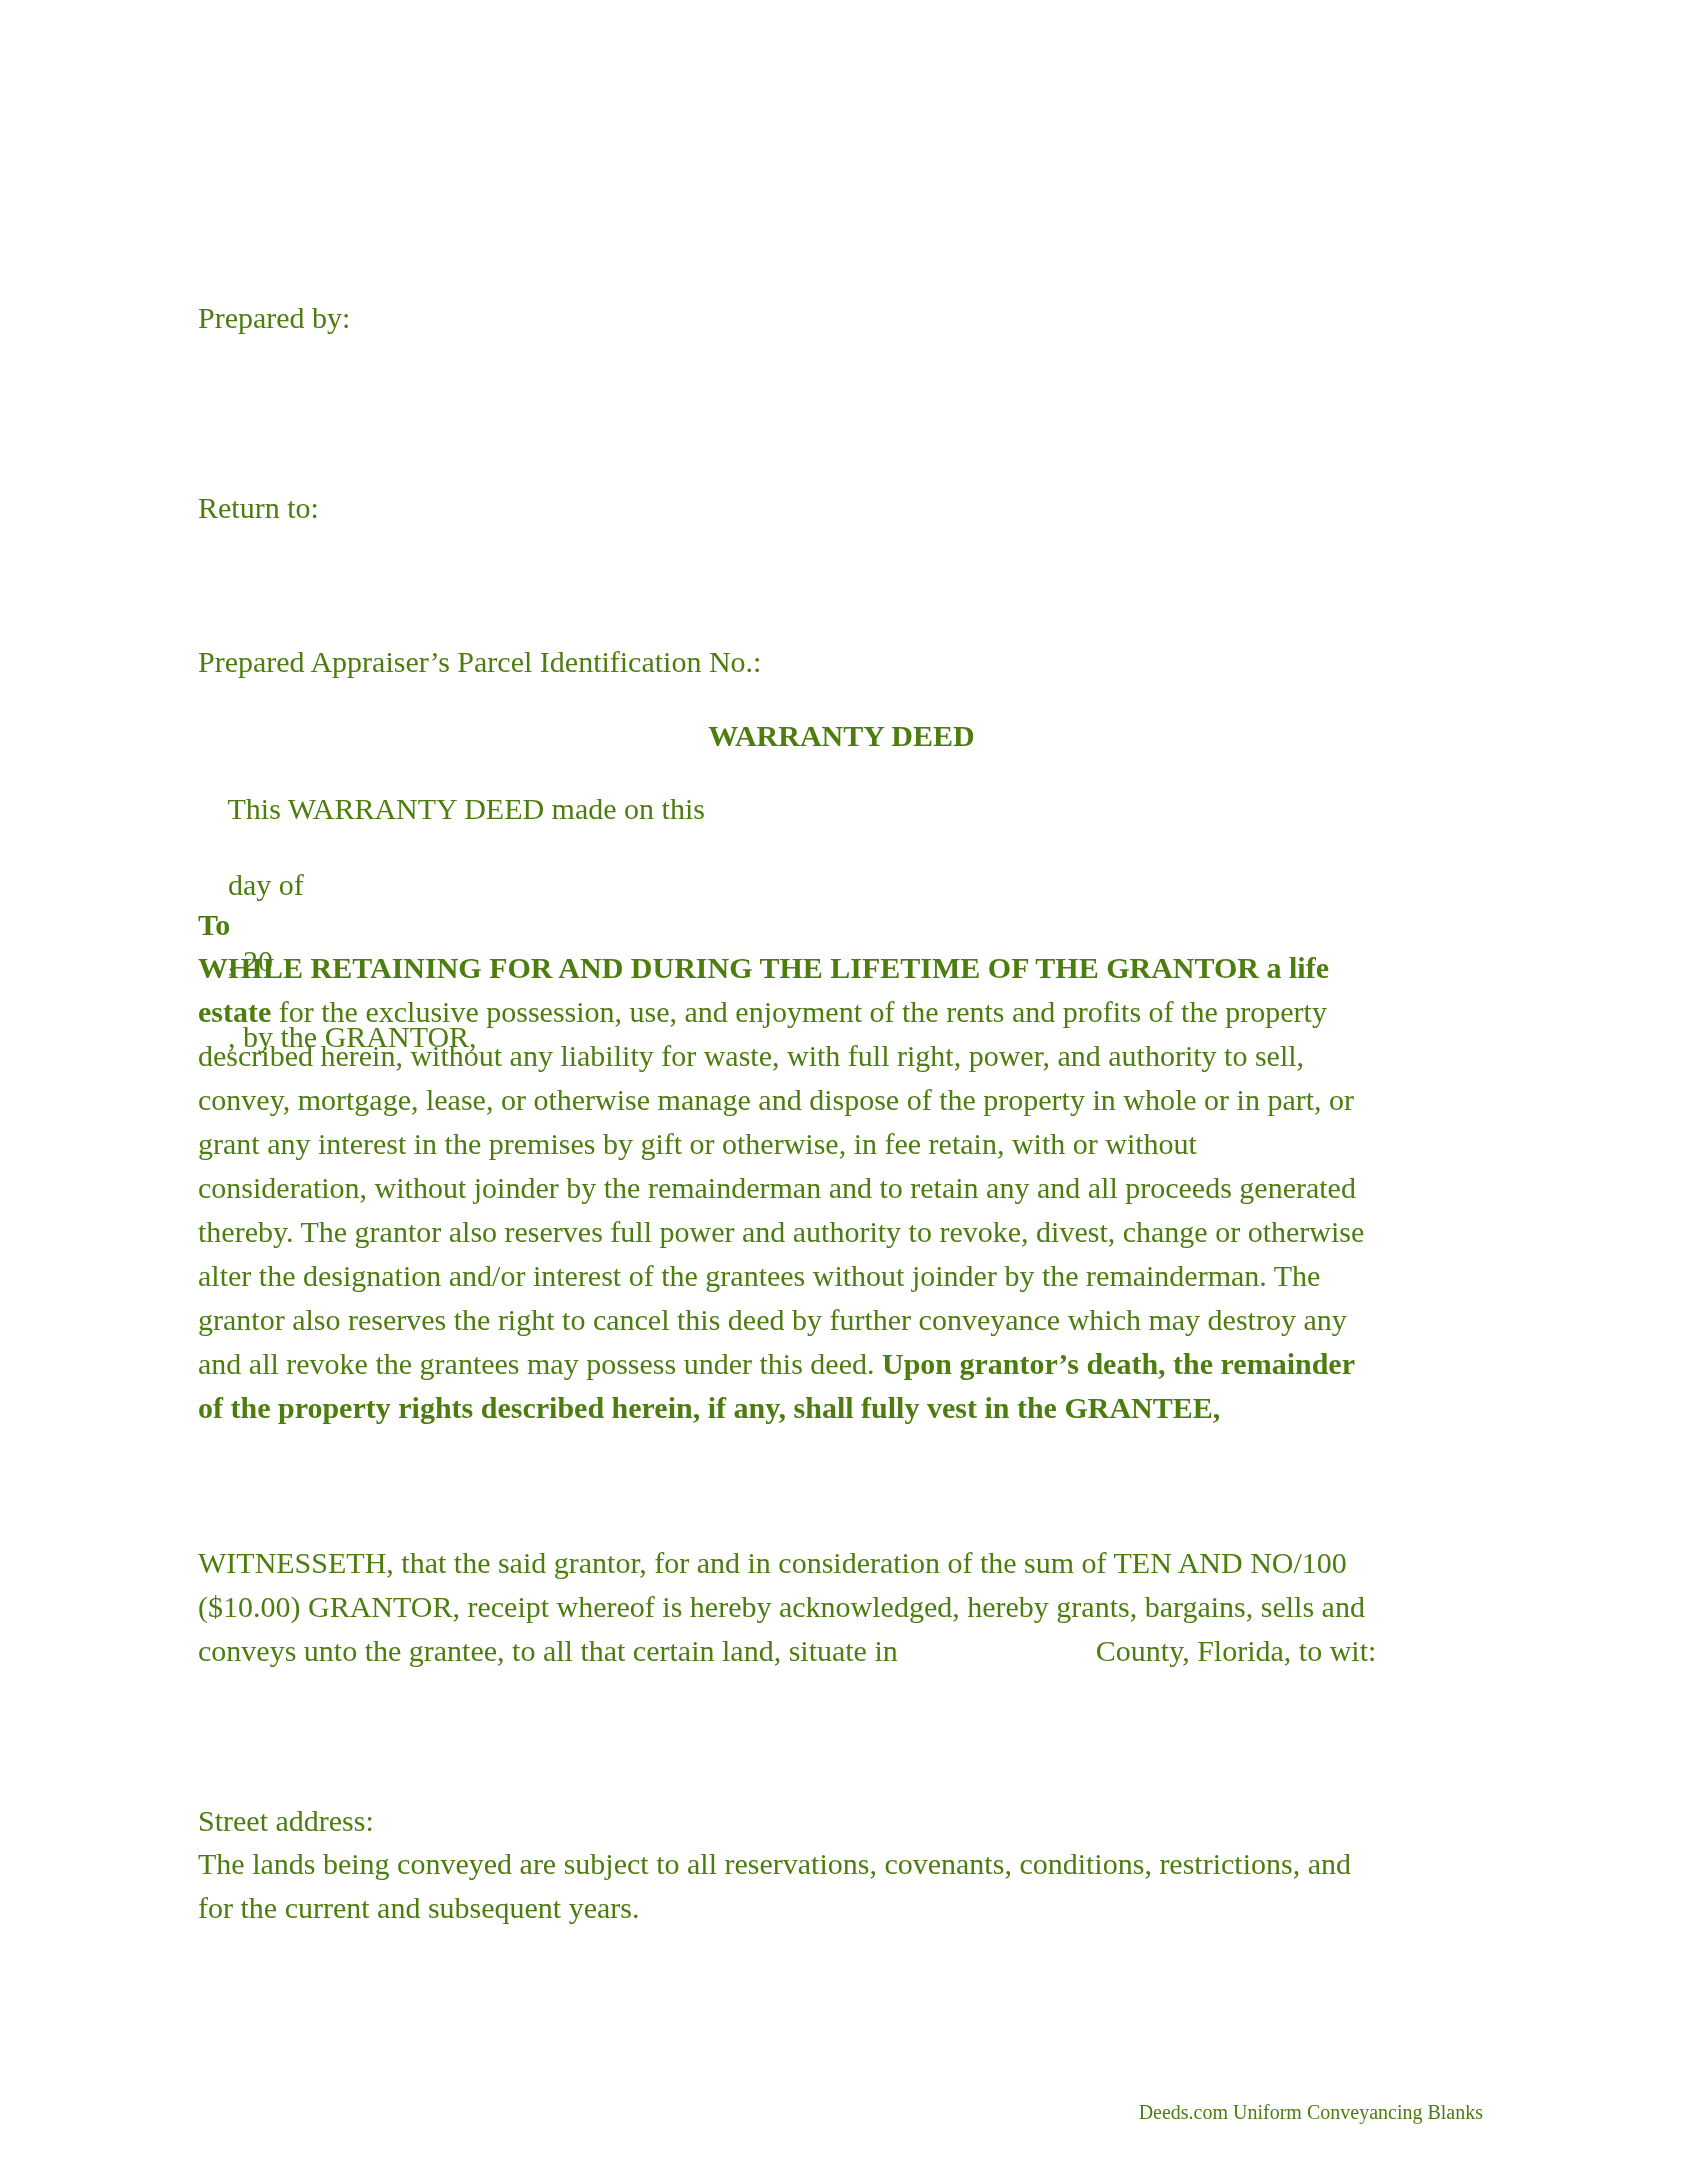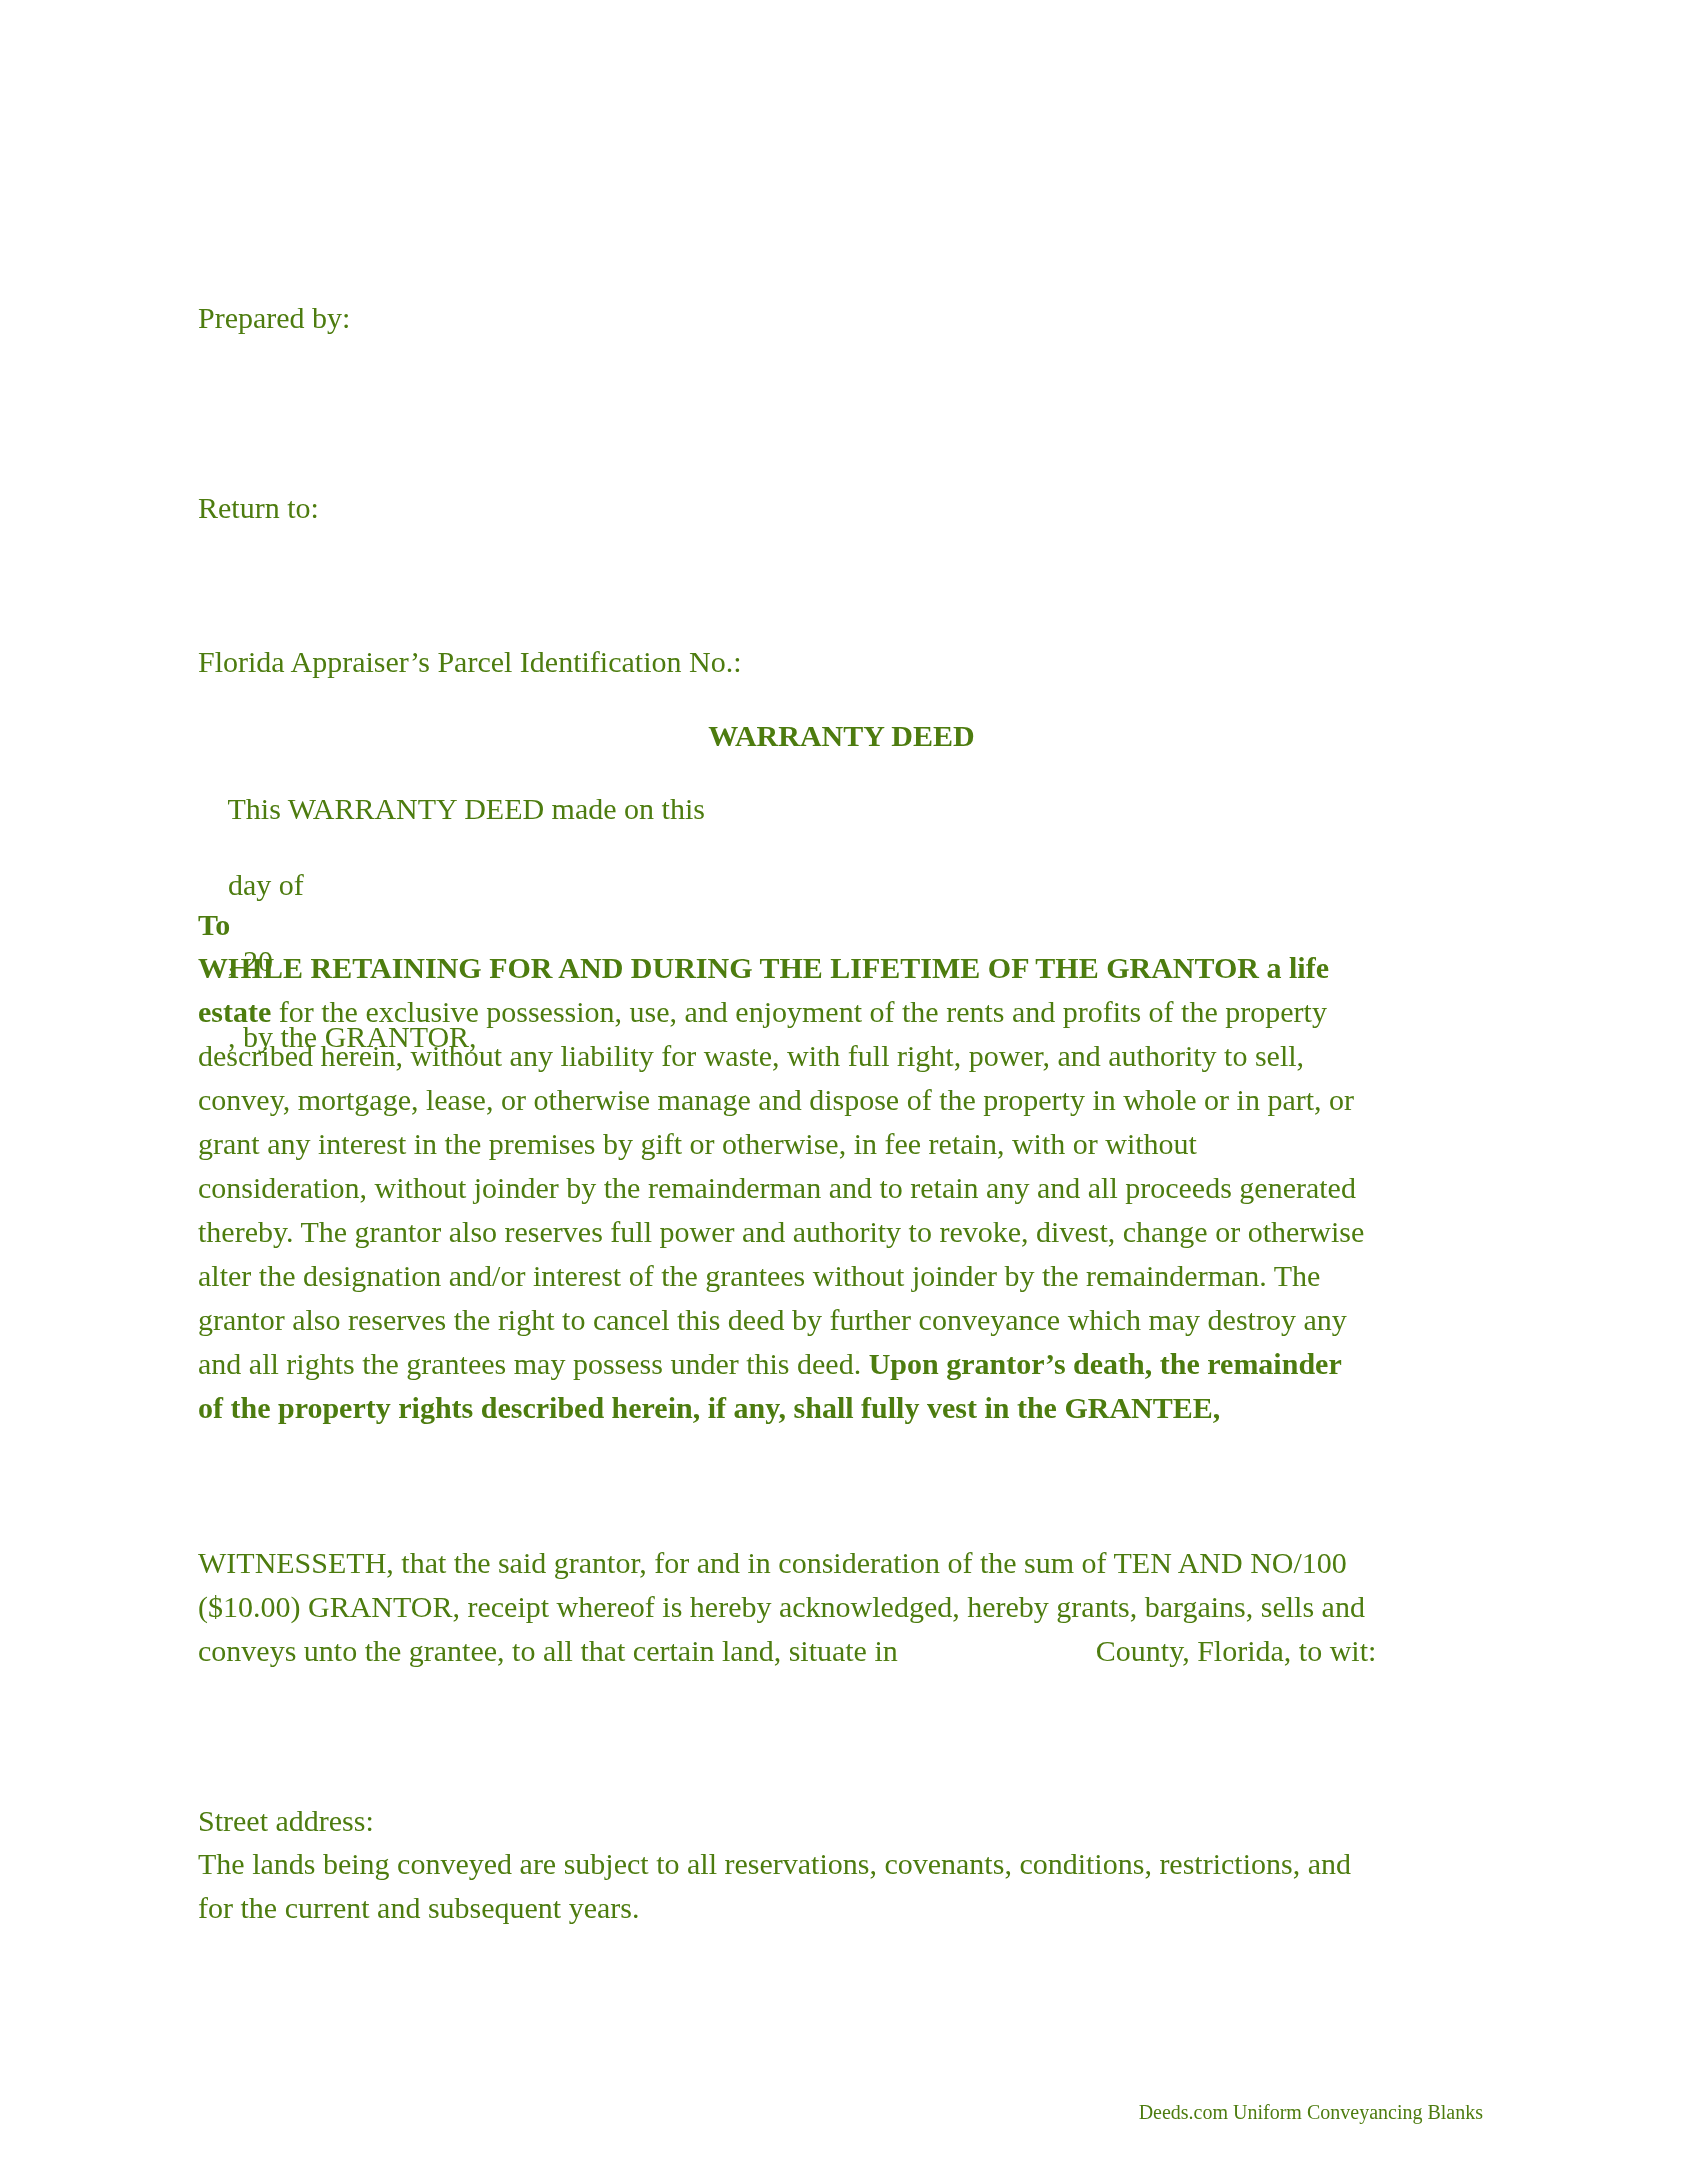--- a/index.html
+++ b/index.html
@@ -16,21 +16,21 @@
   .blank { display: inline-block; }
   .footer { position: absolute; right: 200px; top: 2099px; font-size: 20px; line-height: 26px; white-space: pre; }
 </style>
 </head>
 <body>
 
 <div class="page">
 
   <div class="line" style="top:299px;">Prepared by:</div>
   <div class="line" style="top:489px;">Return to:</div>
-  <div class="line" style="top:643px;">Florida Appraiser’s Parcel Identification No.:</div>
+  <div class="line" style="top:643px;">Prepared Appraiser’s Parcel Identification No.:</div>
 
   <div class="line b center" style="top:717px;">WARRANTY DEED</div>
 
   <div class="line" style="top:752px;">
     <span>This WARRANTY DEED made on this</span>
     <span class="blank" style="width:65px;"></span>
     <span>day of</span>
     <span class="blank" style="width:172px;"></span>
     <span>, 20</span>
     <span class="blank" style="width:40px;"></span>
@@ -42,21 +42,21 @@
   <div class="para" style="top:943px;">
     <span class="ln"><span class="b">WHILE RETAINING FOR AND DURING THE LIFETIME OF THE GRANTOR a life</span></span>
     <span class="ln"><span class="b">estate</span><span> for the exclusive possession, use, and enjoyment of the rents and profits of the property</span></span>
     <span class="ln">described herein, without any liability for waste, with full right, power, and authority to sell,</span>
     <span class="ln">convey, mortgage, lease, or otherwise manage and dispose of the property in whole or in part, or</span>
     <span class="ln">grant any interest in the premises by gift or otherwise, in fee retain, with or without</span>
     <span class="ln">consideration, without joinder by the remainderman and to retain any and all proceeds generated</span>
     <span class="ln">thereby. The grantor also reserves full power and authority to revoke, divest, change or otherwise</span>
     <span class="ln">alter the designation and/or interest of the grantees without joinder by the remainderman. The</span>
     <span class="ln">grantor also reserves the right to cancel this deed by further conveyance which may destroy any</span>
-    <span class="ln"><span>and all rights the grantees may possess under this deed. </span><span class="b">Upon grantor’s death, the remainder</span></span>
+    <span class="ln"><span>and all revoke the grantees may possess under this deed. </span><span class="b">Upon grantor’s death, the remainder</span></span>
     <span class="ln"><span class="b">of the property rights described herein, if any, shall fully vest in the GRANTEE,</span></span>
   </div>
 
 
   <div class="para" style="top:1538px;">
     <span class="ln">WITNESSETH, that the said grantor, for and in consideration of the sum of TEN AND NO/100</span>
     <span class="ln">($10.00) GRANTOR, receipt whereof is hereby acknowledged, hereby grants, bargains, sells and</span>
     <span class="ln"><span>conveys unto the grantee, to all that certain land, situate in</span><span class="blank" style="width:198px;"></span><span>County, Florida, to wit:</span></span>
   </div>
 

